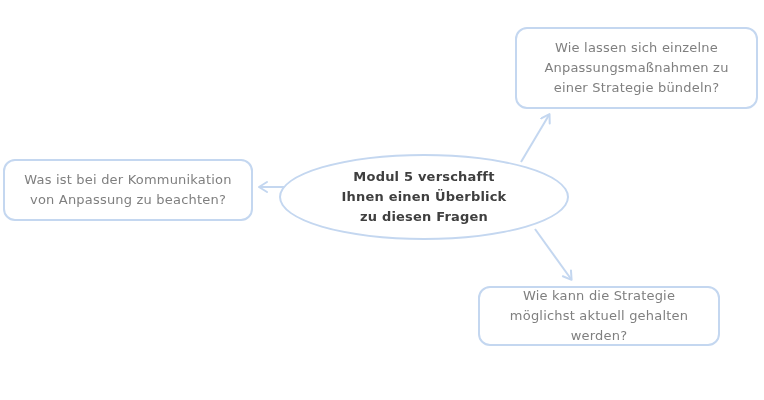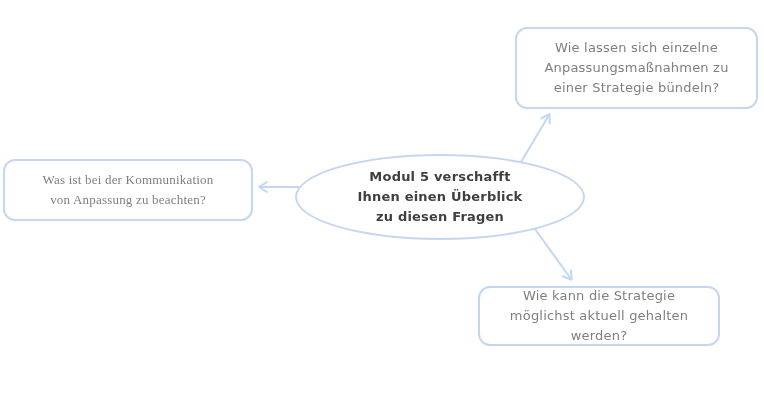--- a/index.html
+++ b/index.html
@@ -47,23 +47,23 @@
     border-radius: 50%;
     color: #3f3f3f;
     font-weight: bold;
     font-size: 13px;
     line-height: 20px;
     letter-spacing: 0.2px;
     white-space: pre-line;
     padding: 4px 18px;
   }
   #box-top-right    { left: 515px; top: 27px;  width: 243px; height: 82px; }
-  #box-left         { left: 3px;   top: 159px; width: 250px; height: 62px; font-family: Liberation Serif, serif; }
+  #box-left         { left: 3px;   top: 159px; width: 250px; height: 62px; }
   #box-bottom-right { left: 478px; top: 286px; width: 242px; height: 60px; }
-  #center-ellipse   { left: 295px; top: 154px; width: 290px; height: 86px; }
+  #center-ellipse   { left: 279px; top: 154px; width: 290px; height: 86px; }
 </style>
 </head>
 <body>
 
 <div class="canvas">
 
   <svg class="connectors" viewBox="0 0 764 400" xmlns="http://www.w3.org/2000/svg">
     <defs>
       <marker id="arrowhead" markerWidth="14" markerHeight="14" refX="8" refY="6" orient="auto" markerUnits="userSpaceOnUse">
         <path d="M1,1 L9,6 L1,11" fill="none" stroke="#c4d7f0" stroke-width="2" stroke-linecap="round" stroke-linejoin="round"></path>

